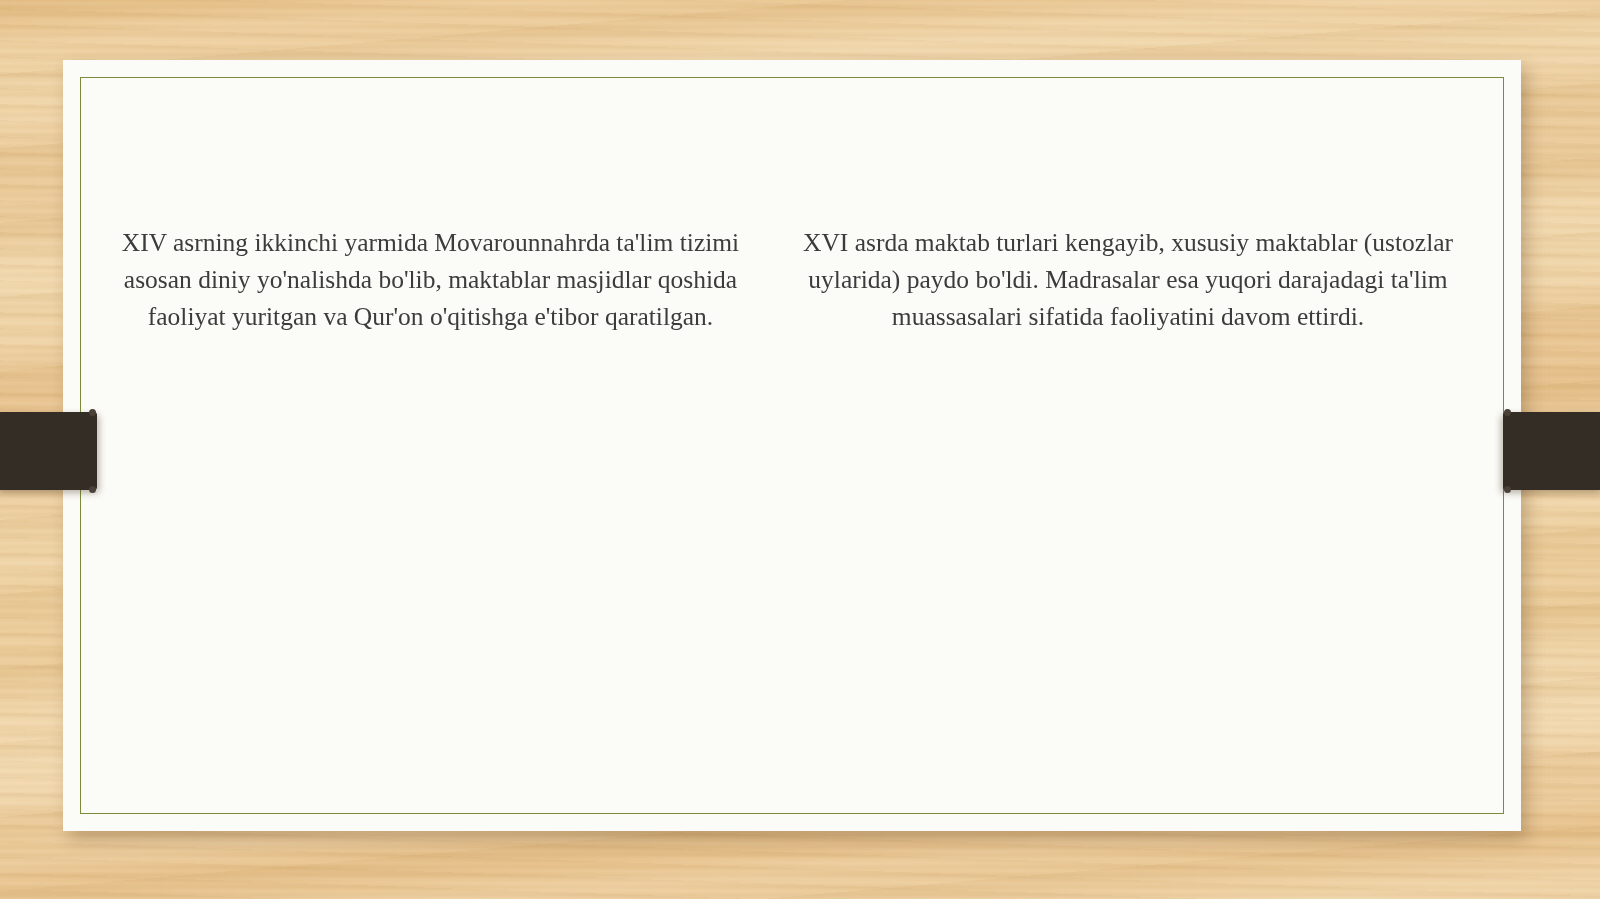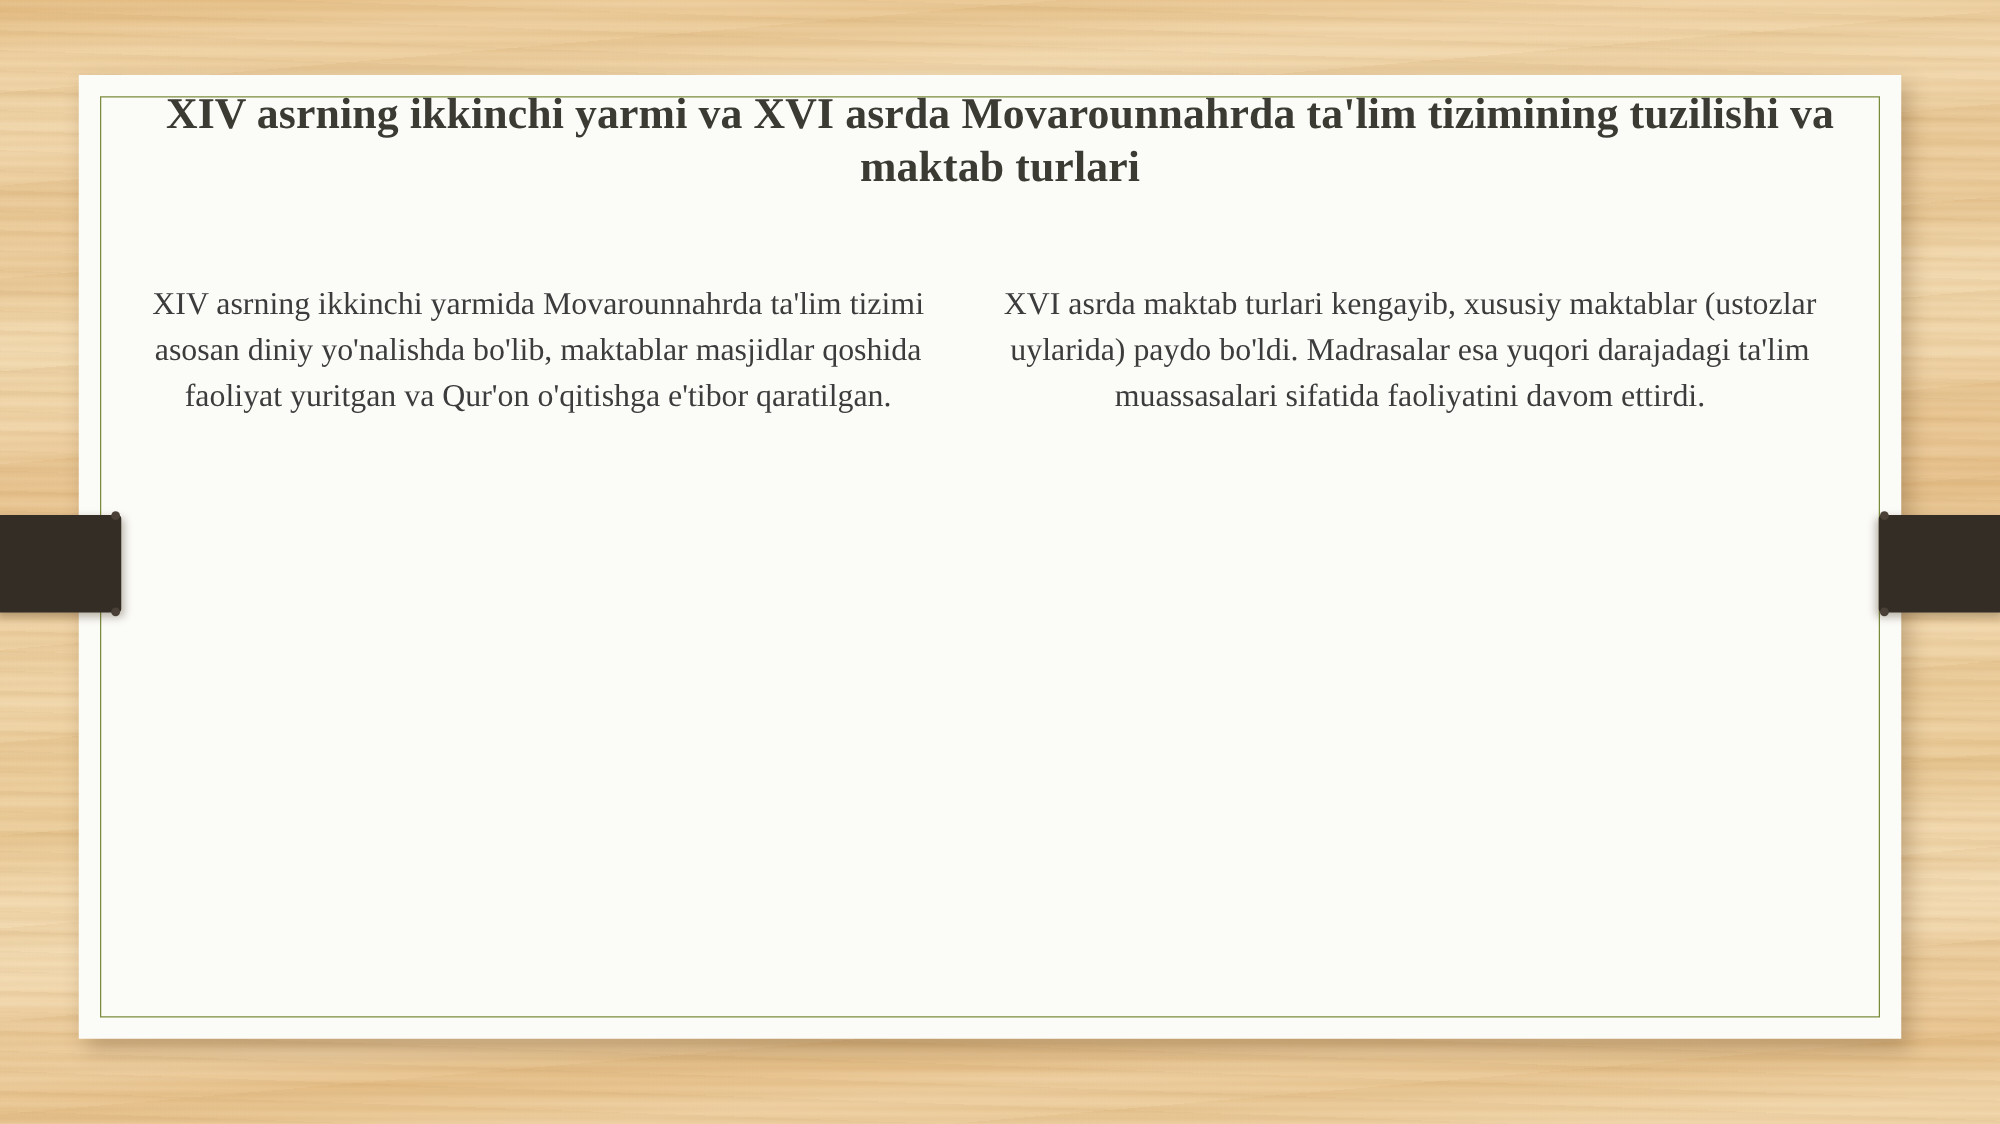--- a/index.html
+++ b/index.html
@@ -179,20 +179,19 @@
   <div class="ribbon ribbon-left">
     <span class="ribbon-cap cap-top"></span>
     <span class="ribbon-cap cap-bottom"></span>
   </div>
 
   <div class="ribbon ribbon-right">
     <span class="ribbon-cap cap-top"></span>
     <span class="ribbon-cap cap-bottom"></span>
   </div>
 
-  <h1 class="slide-title">XIV asrning ikkinchi yarmi va XVI asrda Movarounnahrda ta'lim tizimining tuzilishi va maktab turlari</h1>
 
   <div class="body-text col-right">XVI asrda maktab turlari kengayib, xususiy maktablar (ustozlar uylarida) paydo bo'ldi. Madrasalar esa yuqori darajadagi ta'lim muassasalari sifatida faoliyatini davom ettirdi.</div>
 
   <div class="body-text col-left">XIV asrning ikkinchi yarmida Movarounnahrda ta'lim tizimi asosan diniy yo'nalishda bo'lib, maktablar masjidlar qoshida faoliyat yuritgan va Qur'on o'qitishga e'tibor qaratilgan.</div>
 
 
 </div>
 
 </body></html>

